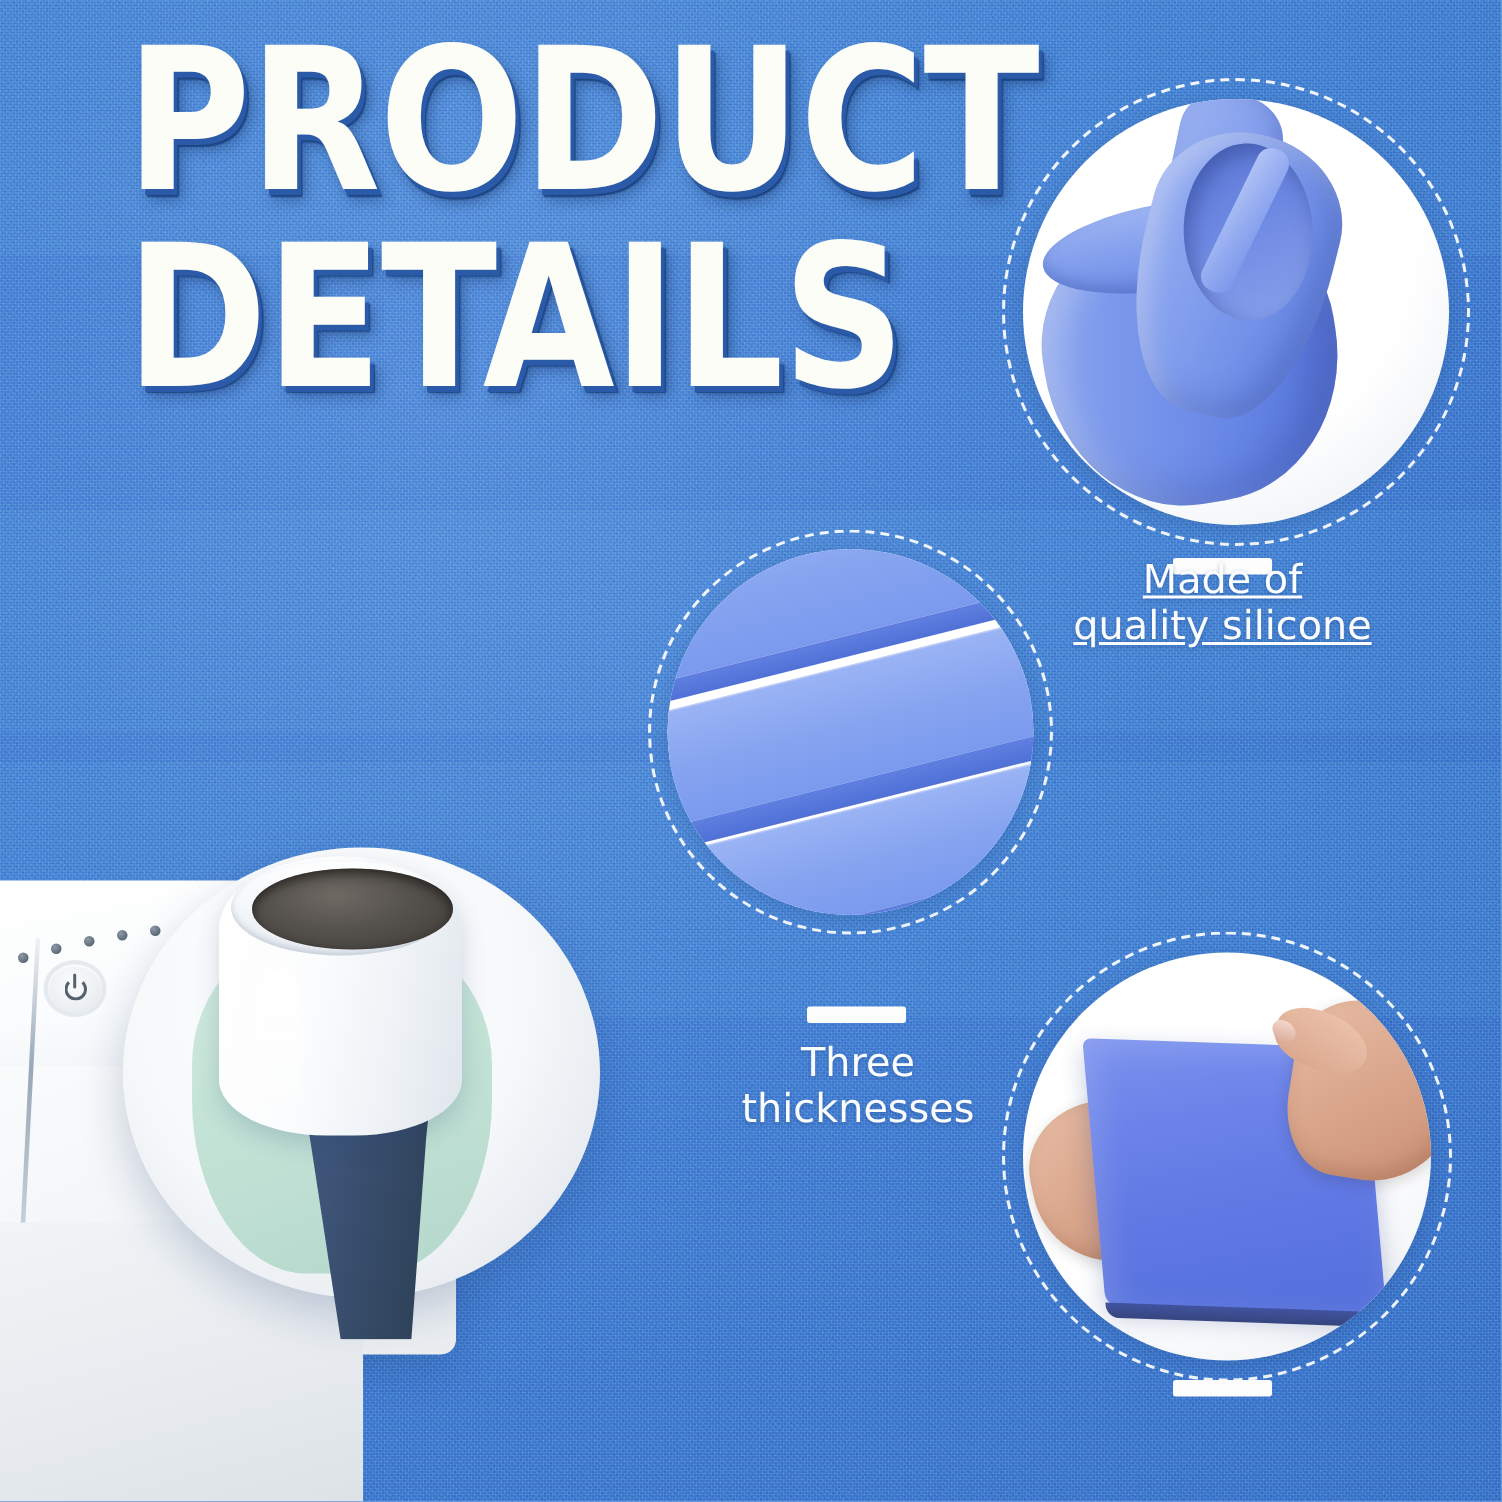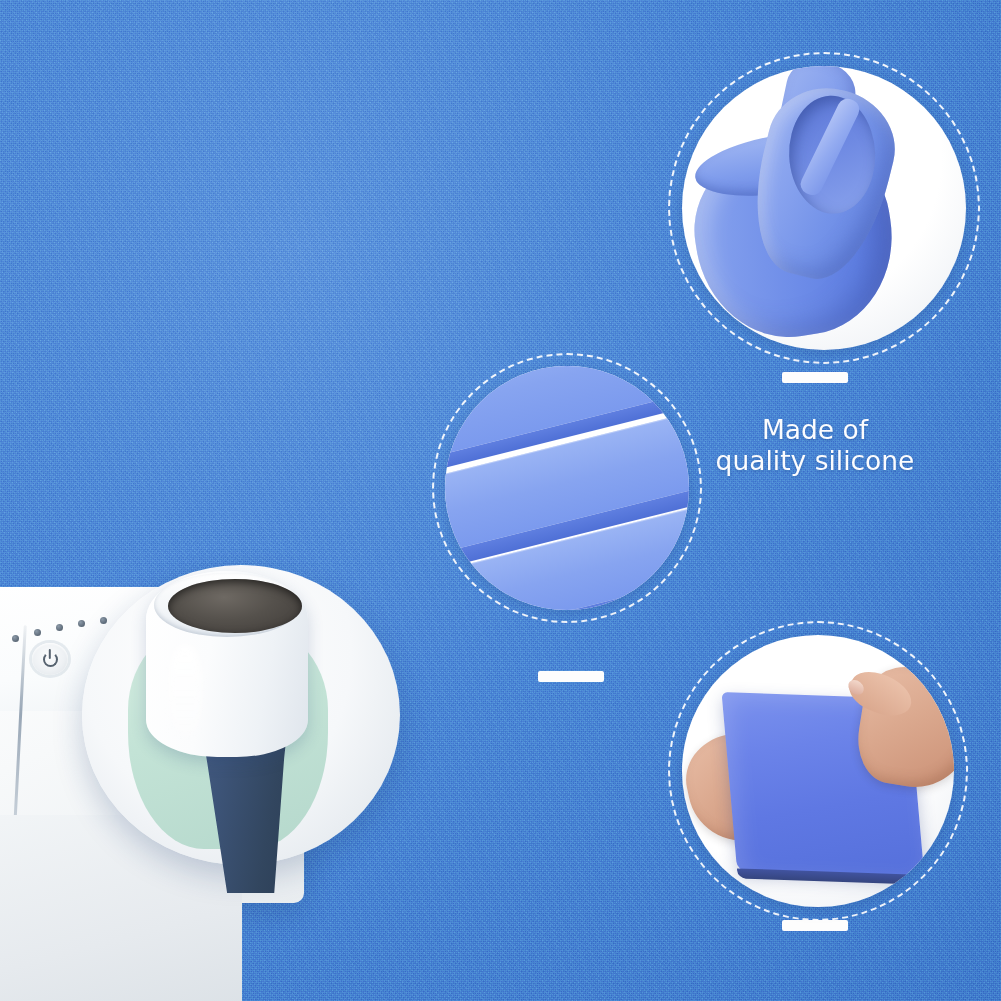--- a/index.html
+++ b/index.html
@@ -378,57 +378,63 @@
 </style>
 </head>
 <body>
 
 <div id="stage">
 
   <div class="bg-base"></div>
   <div class="bg-noise"></div>
   <div class="bg-noise2"></div>
 
+  <div class="headline">
+    <span class="headline-line l1">PRODUCT</span>
+    <span class="headline-line l2">DETAILS</span>
+  </div>
 
   <div class="feature" id="feat-rolled" style="left:668px; top:52px; width:312px; height:312px;">
     <div class="ring"></div>
     <div class="photo-circle">
       <div class="roll-wrap">
         <div class="roll-outer">
           <div class="roll-outer-lip"></div>
         </div>
         <div class="roll-tail"></div>
         <div class="roll-inner">
           <div class="roll-inner-hole"></div>
           <div class="roll-edge"></div>
         </div>
       </div>
     </div>
   </div>
   <div class="cap-bar" style="left:782px; top:372px;"></div>
-  <div class="caption" style="left:690px; top:415px; width:250px;">Made of
+  <div class="caption" style="left:690px; top:372px; width:250px;text-decoration:underline;">Made of
 quality silicone</div>
 
   <div class="feature" id="feat-thickness" style="left:432px; top:353px; width:270px; height:270px;">
     <div class="ring"></div>
     <div class="photo-circle">
       <div class="sheet-stack">
         <div class="sheet" id="sheet-top">
             <div class="side"></div>
           </div>
         <div class="sheet" id="sheet-mid">
             <div class="side"></div>
           </div>
         <div class="sheet" id="sheet-bot">
             <div class="side"></div>
           </div>
       </div>
     </div>
   </div>
   <div class="cap-bar" style="left:538px; top:671px;"></div>
+  <div class="caption" style="left:447px; top:694px; width:250px;">Three
+thicknesses</div>
 
   <div class="feature" id="feat-deform" style="left:668px; top:621px; width:300px; height:300px;">
     <div class="ring"></div>
     <div class="photo-circle">
       <div class="hands-scene">
         <div class="hand hand-left">
           <div class="hand-left-thumb">
             <div class="nail" id="nail-left"></div>
           </div>
         </div>

